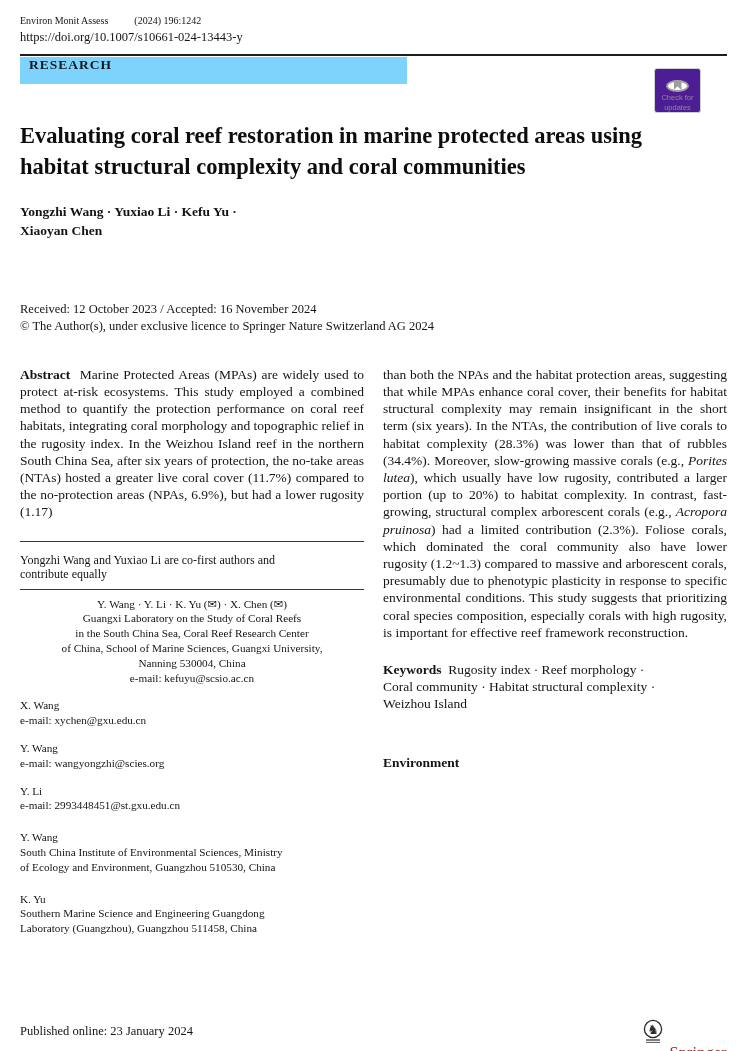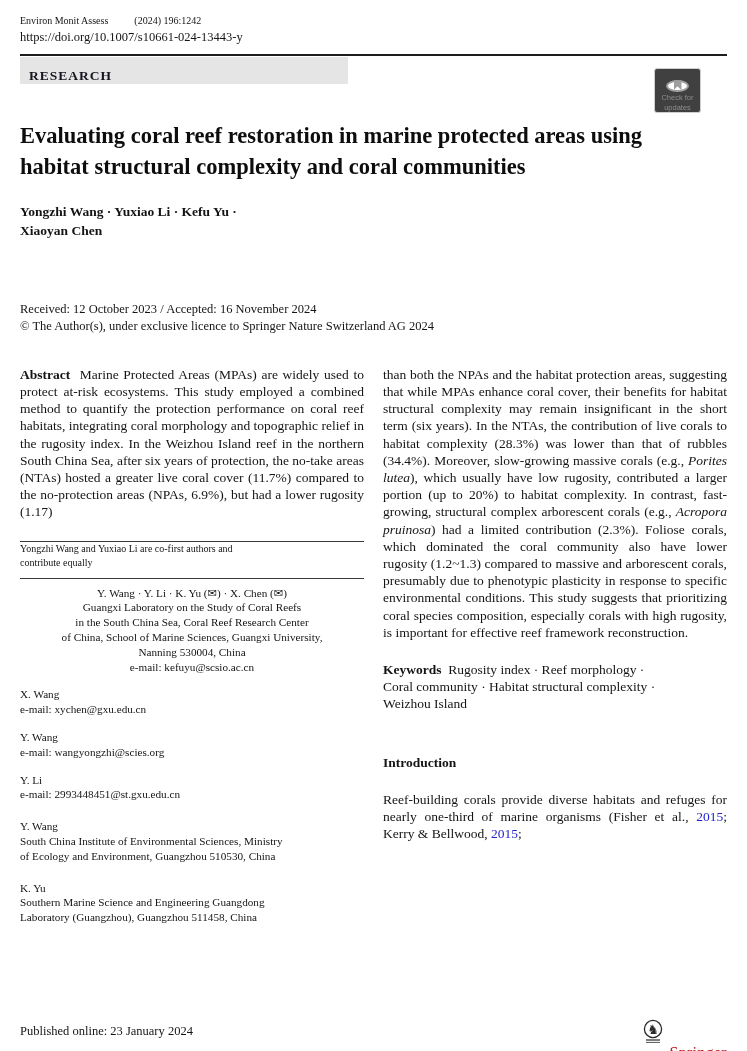--- a/index.html
+++ b/index.html
@@ -10,29 +10,29 @@
     color:#141414;
   }
   .content { padding:13px 20px 0 20px; }
 
   
   .pub-line1 { font-size:10px; line-height:1.5; }
   .pub-issue { margin-left:26px; }
   .pub-doi  { font-size:12.5px; line-height:1.5; }
   .top-rule { height:2px; background:#1d1d1d; margin-top:7px; }
   .banner {
-    margin-top:1px; width:328px; height:27px; background:#e5e5e5;
-    display:flex; align-items:flex-end; padding-left:9px; box-sizing:border-box;
+    margin-top:1px; width:387px; height:27px; background:#7dd3fc;
+    display:flex; align-items:flex-start; padding-left:9px; box-sizing:border-box;
   }
   .banner span { font-weight:bold; font-size:13.5px; letter-spacing:1px; color:#15151f; }
 
   
   .check-updates {
     position:absolute; top:68px; right:46px; width:47px; height:45px;
-    background:#404040; border:1px solid #cfcfcf; border-radius:3px;
+    background:#4c1d95; border:1px solid #cfcfcf; border-radius:3px;
     display:flex; flex-direction:column; align-items:center; justify-content:flex-start;
     padding-top:11px; box-sizing:border-box; cursor:pointer;
   }
   .cu-circle {
     width:19px; height:19px; border:2.5px solid #9e9e9e; border-radius:50%;
     display:flex; align-items:center; justify-content:center; background:#ffffff;
   }
   .cu-bookmark {
     width:8px; height:10px; background:#9e9e9e; margin-top:-2px;
     clip-path:polygon(0 0,100% 0,100% 100%,50% 62%,0 100%);
@@ -56,21 +56,21 @@
   .col  { flex:1; min-width:0; }
   .body-p { font-size:13.5px; line-height:17.2px; text-align:justify; margin:0; }
   .body-p .lead { font-weight:bold; }
   .body-p .lead::after { content:"\00a0\00a0"; }
   .ital { font-style:italic; }
   .cite { cursor:pointer; }
 
   
   .fn-rule { border:none; border-top:1px solid #3a3a3a; margin:0; }
   .fn-rule.first { margin-top:20px; }
-  .cofirst { font-size:10px; line-height:14.5px; margin:0 0 7px 0; white-space:pre-line; }
+  .cofirst { font-size:12px; line-height:14.5px; margin:11px 0 7px 0; white-space:pre-line; }
   .fn-block { font-size:11.2px; line-height:14.8px; white-space:pre-line; margin-top:13px; }
   .fn-block.first { margin-top:7px;text-align:center; }
   .fn-block.gap { margin-top:17px; }
 
   
   .keywords { margin-top:20px; font-size:13.5px; line-height:17.2px; }
   .keywords .kw-label { font-weight:bold; }
   .keywords .kw-label::after { content:"\00a0\00a0"; }
   .kw-text { white-space:pre-line; }
   .section-heading { margin-top:42px; font-size:13.5px; font-weight:bold; }
@@ -146,23 +146,22 @@
 
       <div class="col">
         <p class="body-p"><span>than both the NPAs and the habitat protection areas, suggesting that while MPAs enhance coral cover, their benefits for habitat structural complexity may remain insignificant in the short term (six years). In the NTAs, the contribution of live corals to habitat complexity (28.3%) was lower than that of rubbles (34.4%). Moreover, slow-growing massive corals (e.g., </span><span class="ital">Porites lutea</span><span>), which usually have low rugosity, contributed a larger portion (up to 20%) to habitat complexity. In contrast, fast-growing, structural complex arborescent corals (e.g., </span><span class="ital">Acropora pruinosa</span><span>) had a limited contribution (2.3%). Foliose corals, which dominated the coral community also have lower rugosity (1.2~1.3) compared to massive and arborescent corals, presumably due to phenotypic plasticity in response to specific environmental conditions. This study suggests that prioritizing coral species composition, especially corals with high rugosity, is important for effective reef framework reconstruction.</span></p>
 
         <div class="keywords">
           <span class="kw-label">Keywords</span><span class="kw-text">Rugosity index · Reef morphology ·
 Coral community · Habitat structural complexity ·
 Weizhou Island</span>
         </div>
 
-        <div class="section-heading">Introduction</div>
+        <div class="section-heading">Environment</div>
 
-        <p class="body-p intro-p"><span>Reef-building corals provide diverse habitats and refuges for nearly one-third of marine organisms (Fisher et al., </span><span class="cite" style="color:#2525d0;">2015</span><span>; Kerry &amp; Bellwood, </span><span class="cite" style="color:#2525d0;">2015</span><span>;</span></p>
       </div>
 
     </div>
   </div>
 
   <div class="check-updates">
     <div class="cu-circle">
       <div class="cu-bookmark"></div>
     </div>
     <div class="cu-text">Check for

